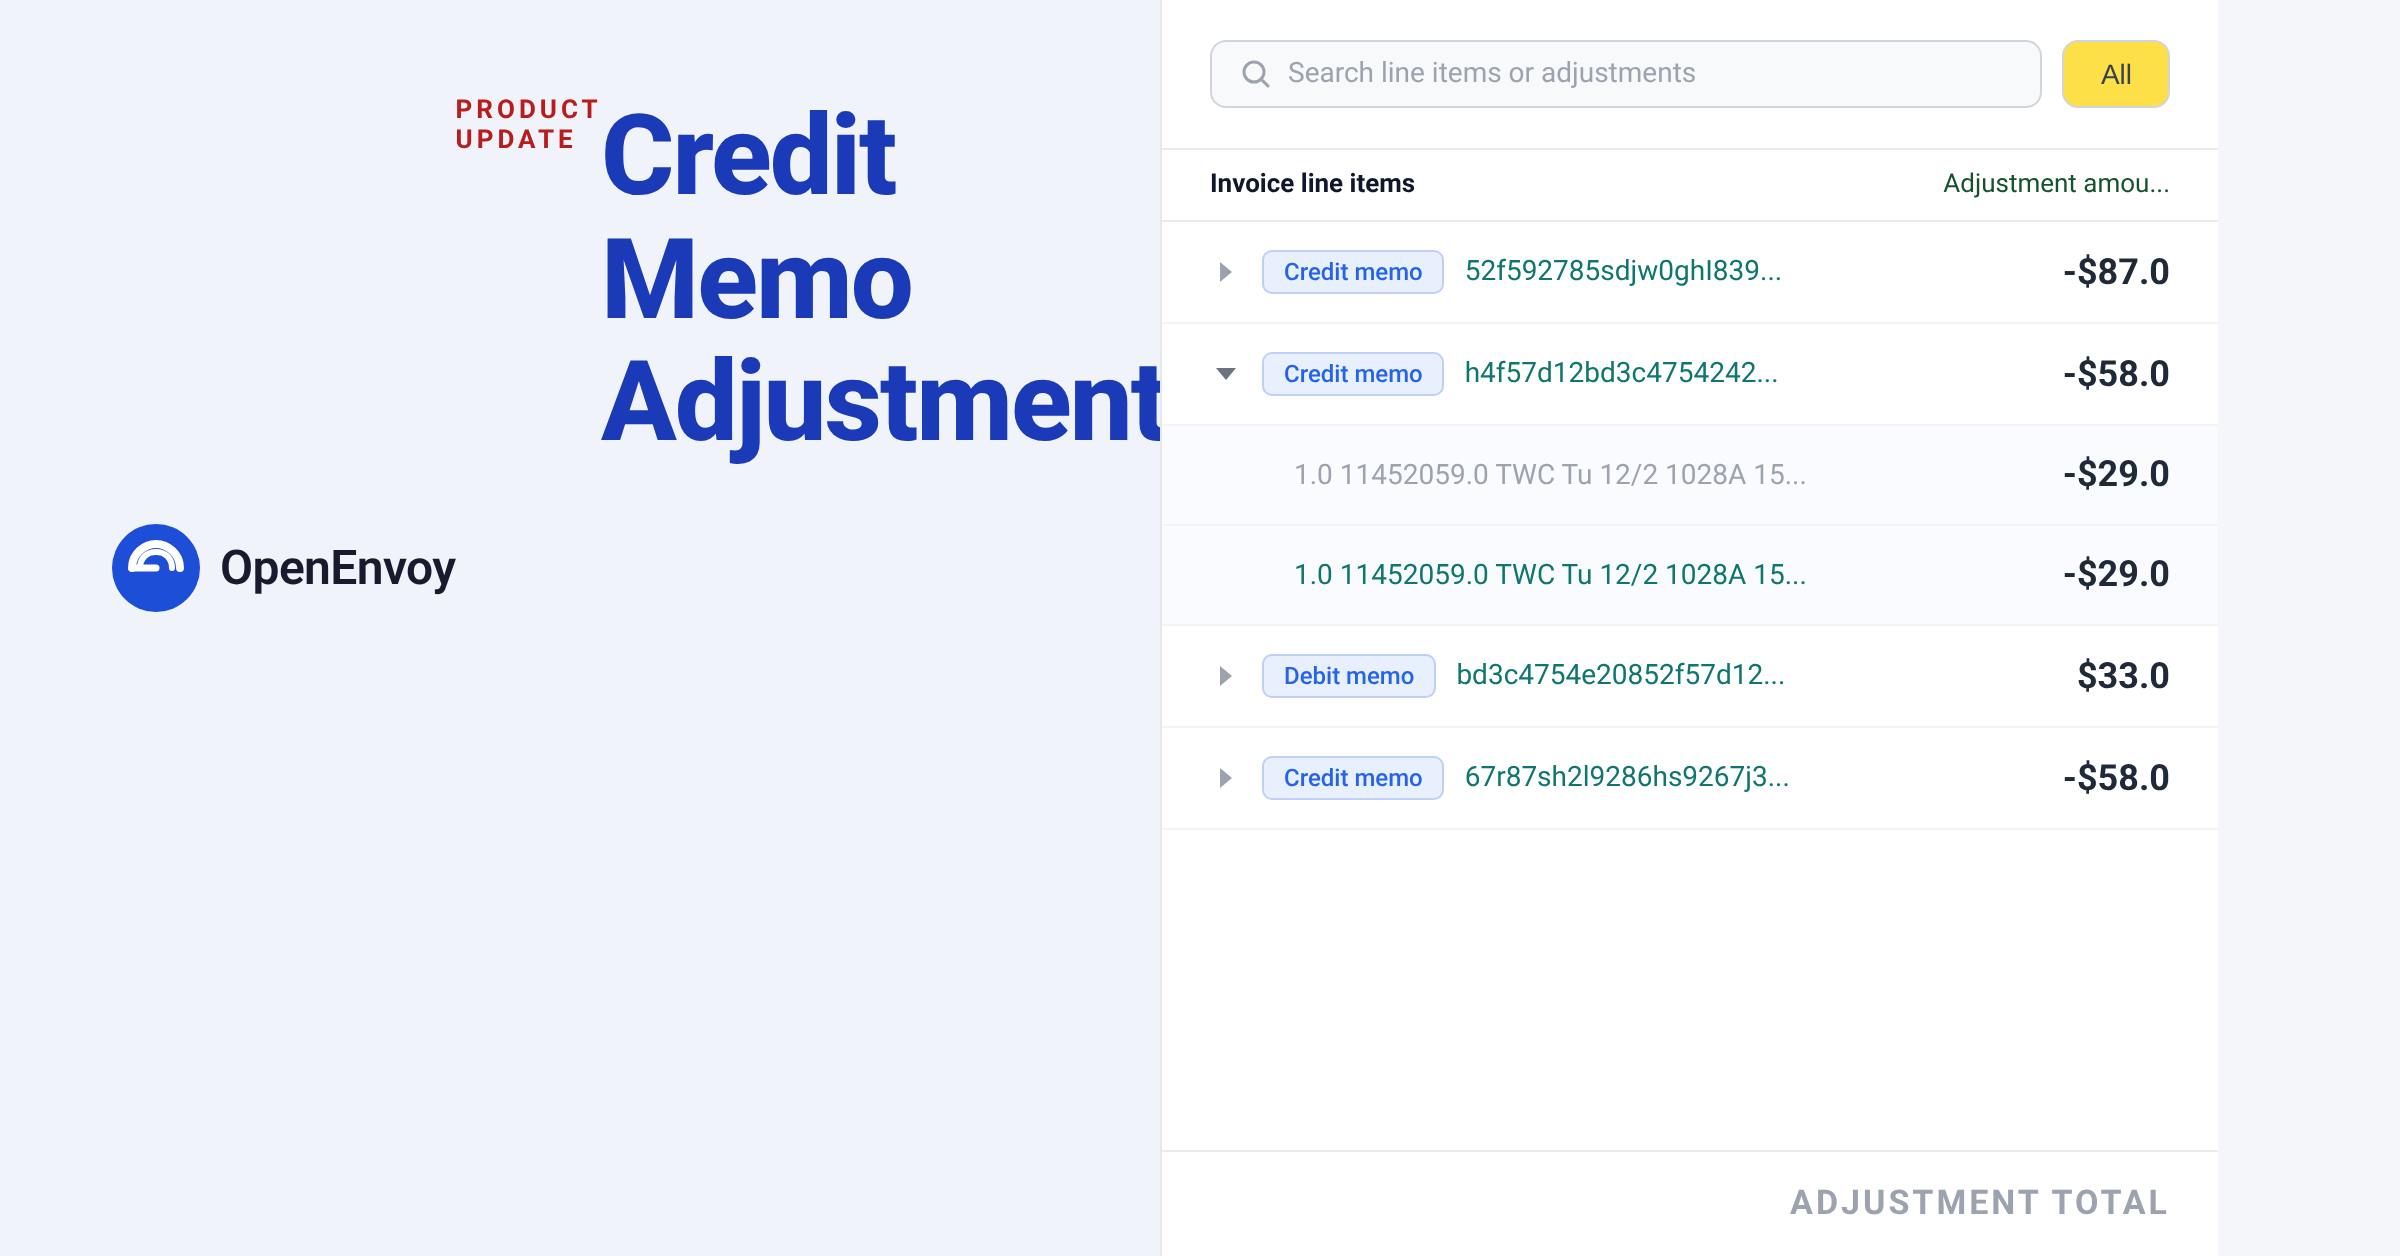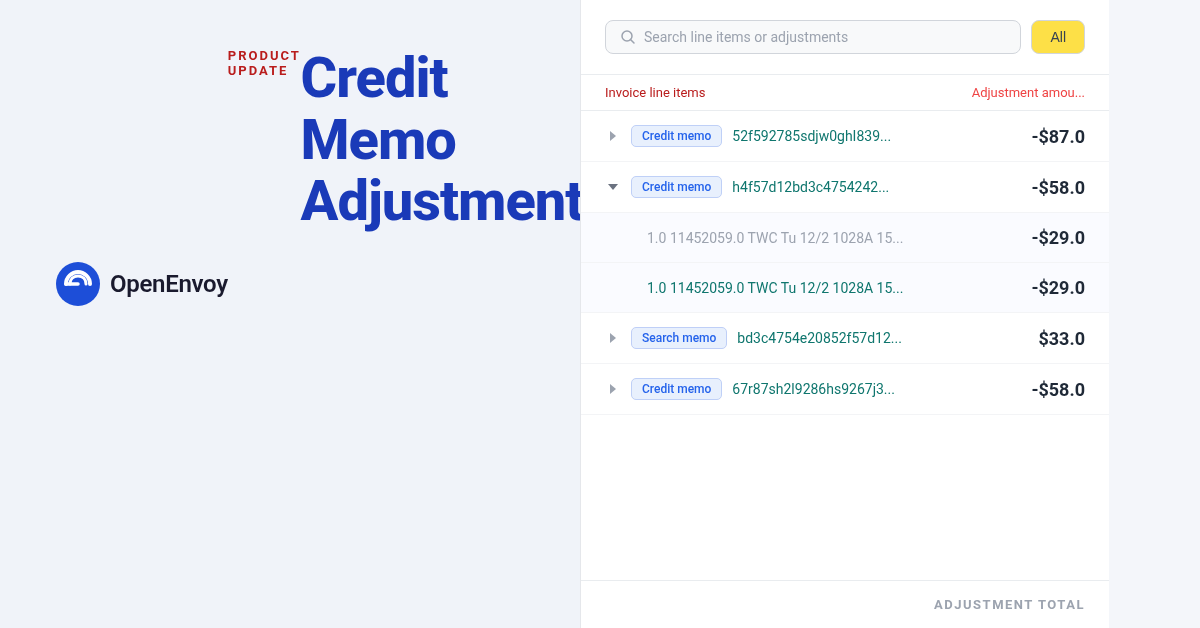--- a/index.html
+++ b/index.html
@@ -114,27 +114,27 @@
     .table-header {
       display: flex;
       align-items: center;
       padding: 10px 24px;
       border-bottom: 1px solid #e9ecef;
     }
 
     .col-line-items {
       flex: 1;
       font-size: 13px;
-      color: #b91c1c;
-      font-weight: 400;
+      color: #0f172a;
+      font-weight: 700;
     }
 
     .col-amount {
       font-size: 13px;
-      color: #ef4444;
+      color: #14532d;
       font-weight: 400;
       text-align: right;
       min-width: 120px;
     }
 
     .table-body {
       flex: 1;
       overflow-y: auto;
     }
 
@@ -232,21 +232,21 @@
 
     .adjustment-total-bar {
       padding: 16px 24px;
       border-top: 1px solid #e9ecef;
       display: flex;
       justify-content: flex-end;
       align-items: center;
     }
 
     .adjustment-total-label {
-      font-size: 13px;
+      font-size: 17px;
       font-weight: 700;
       letter-spacing: 1.5px;
       color: #9ca3af;
       text-transform: uppercase;
     }
   </style>
 </head>
 <body>
 
 <div class="left-panel">
@@ -319,21 +319,21 @@
 
       <span class="row-id">1.0 11452059.0 TWC Tu 12/2 1028A 15...</span>
     </div>
     <div class="row-amount amount-negative">-$29.0</div>
   </div>
       <div class="table-row">
     <div class="row-left">
       <div class="chevron">
             <div class="chevron-right"></div>
           </div>
-      <span class="badge badge-debit">Search memo</span>
+      <span class="badge badge-debit">Debit memo</span>
       <span class="row-id">bd3c4754e20852f57d12...</span>
     </div>
     <div class="row-amount amount-positive">$33.0</div>
   </div>
       <div class="table-row">
     <div class="row-left">
       <div class="chevron">
             <div class="chevron-right"></div>
           </div>
       <span class="badge badge-credit">Credit memo</span>

